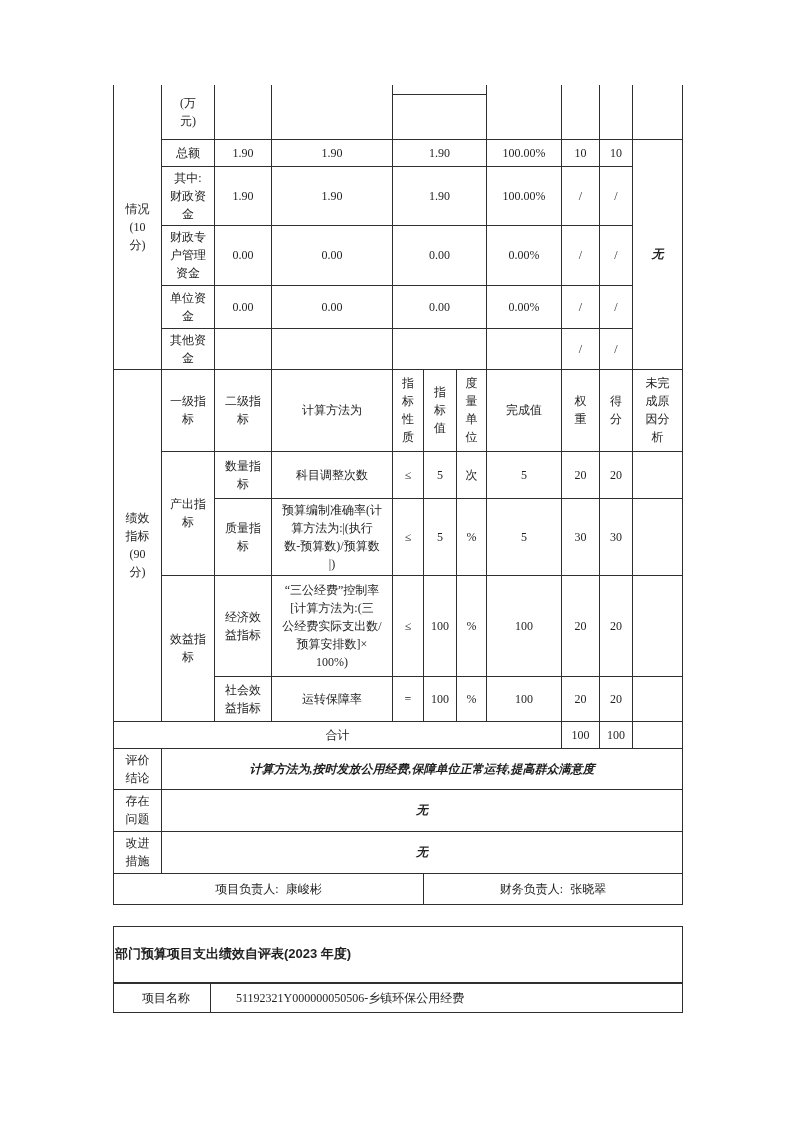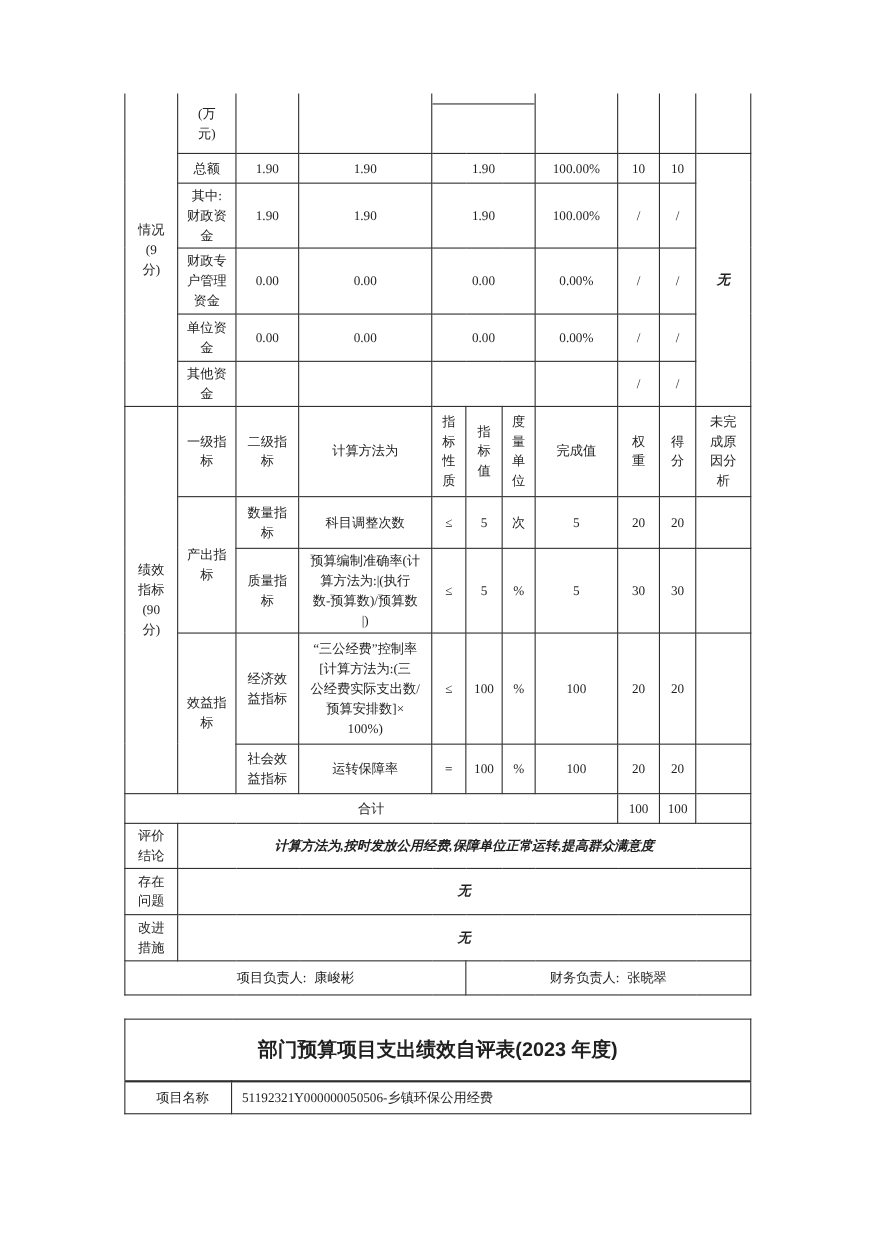--- a/index.html
+++ b/index.html
@@ -60,28 +60,27 @@
     width: 569px;
   }
   #t2 td {
     border: 1px solid #2f2f2f;
     font-size: 12px;
     line-height: 18px;
     vertical-align: middle;
     overflow: hidden;
   }
   #t2 td.title-cell {
-    text-align: center;
     font-family: "Liberation Sans", "DejaVu Sans", sans-serif;
     font-weight: bold;
-    font-size: 18px;
+    font-size: 13px;
     border-bottom: 2px solid #2f2f2f;
   }
   #t2 td.label-cell { text-align: center; padding-left: 9px; }
-  #t2 td.value-cell { text-align: left; padding-left: 9px; }
+  #t2 td.value-cell { text-align: left; padding-left: 25px; }
   .page-number {
     position: absolute;
     left: 0;
     top: 1028px;
     width: 793px;
     text-align: center;
     font-family: "Liberation Sans", "DejaVu Sans", sans-serif;
     font-size: 11px;
     color: #1f1f1f;
   }
@@ -103,21 +102,21 @@
         <col style="width:30px">
         <col style="width:75px">
       <col style="width:38px">
         <col style="width:33px">
         <col style="width:50px">
     </colgroup>
     <tbody>
 
       <tr class="cut" style="height:54px">
         <td rowspan="6" class="vtop">情况
-(9
+(10
 分)</td>
         <td class="vtop">(万
 元)</td>
         <td></td>
         <td></td>
         <td colspan="3" class="cut-box"><span class="cbline"></span><span></span></td>
         <td></td>
         <td></td>
         <td></td>
         <td></td>

